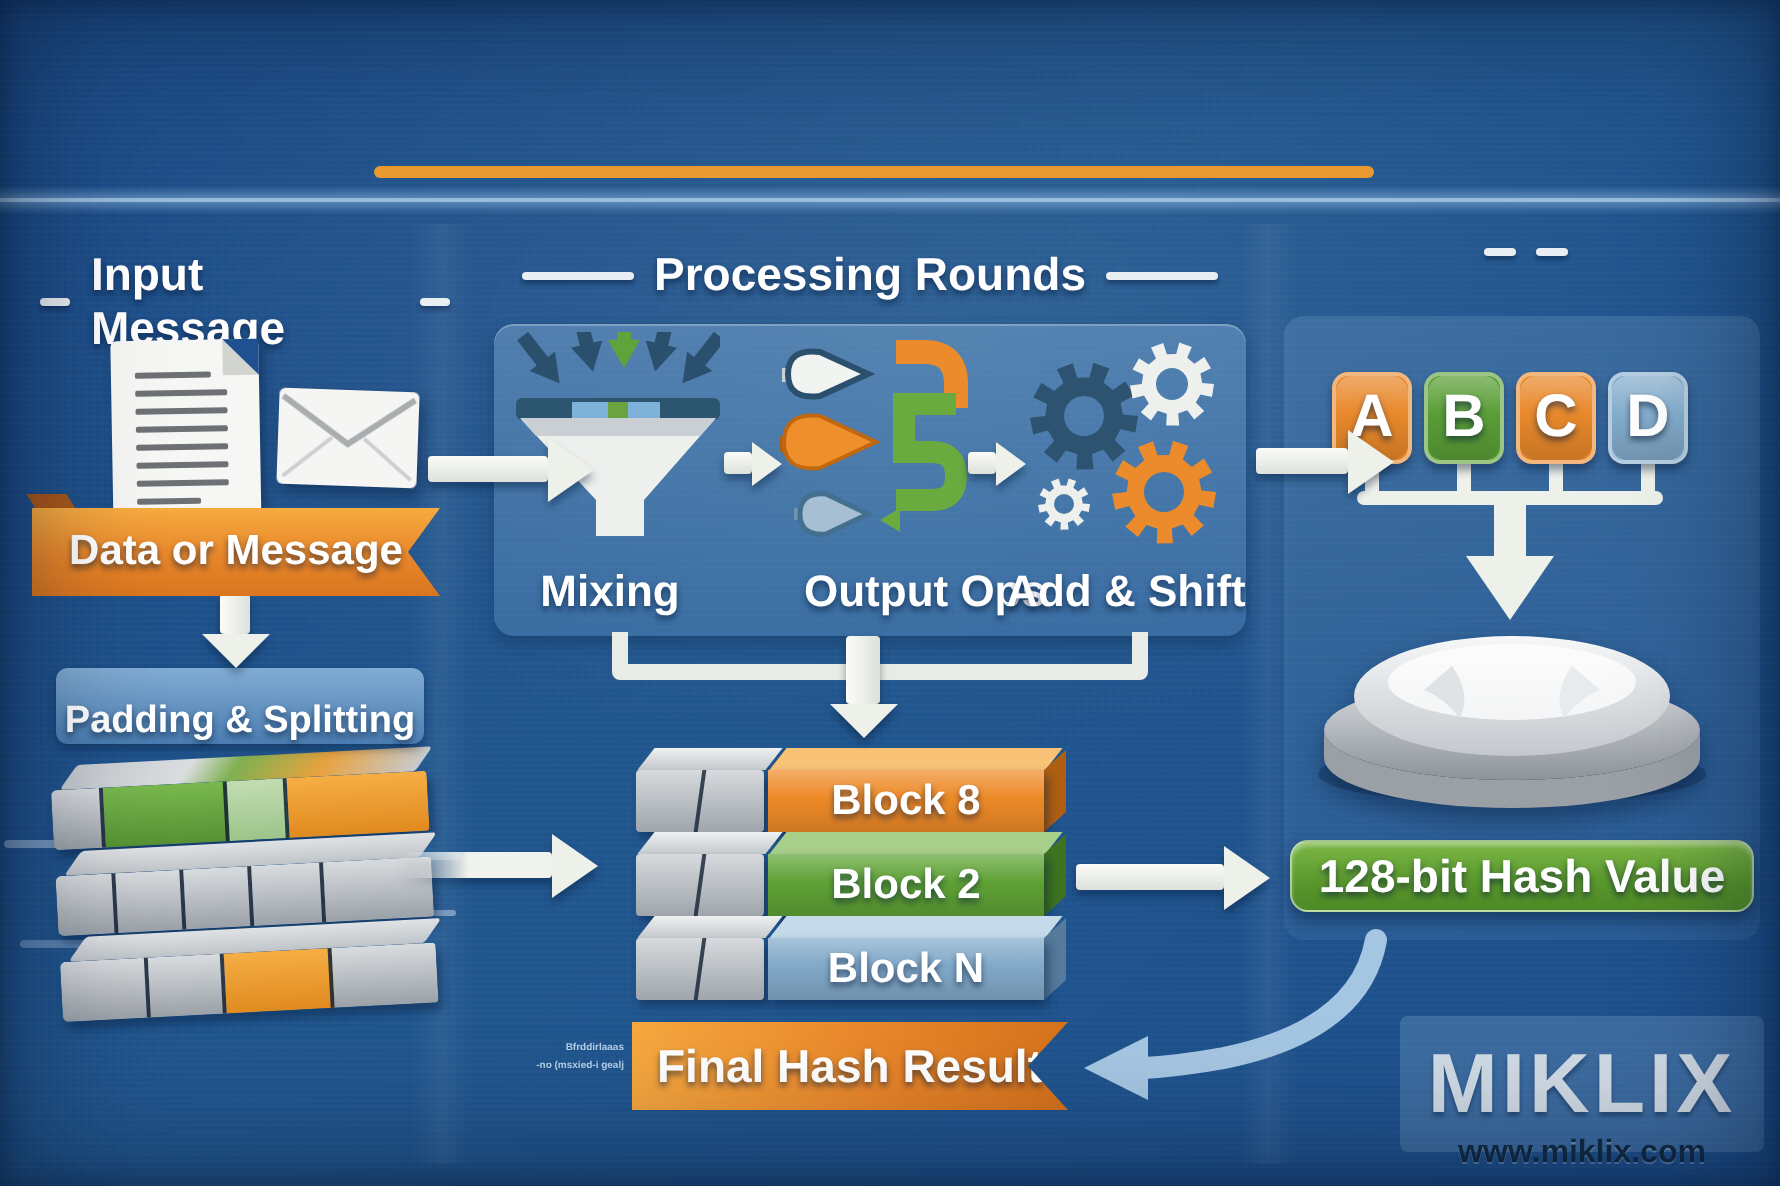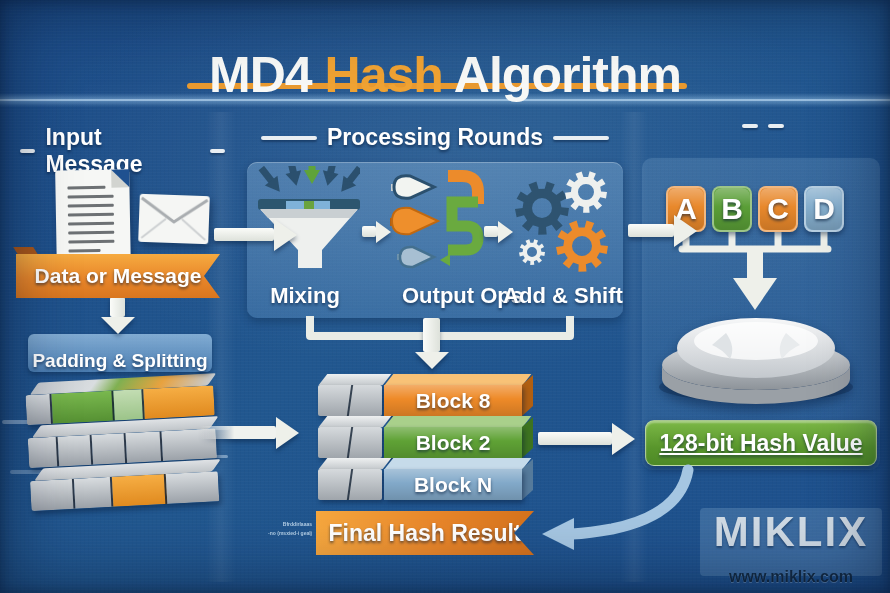--- a/index.html
+++ b/index.html
@@ -93,47 +93,46 @@
   .gloss{position:relative;}
   .gloss::before{content:"";position:absolute;inset:0;border-radius:inherit;pointer-events:none;
     background:linear-gradient(rgba(255,255,255,.30),rgba(255,255,255,0) 45%,rgba(0,0,0,.14));}
   
   .out-bg{position:absolute;left:642px;top:158px;width:238px;height:312px;border-radius:10px;z-index:2;
     background:linear-gradient(rgba(150,190,222,.20),rgba(120,165,205,.12));}
   .reg{position:absolute;top:186px;width:40px;height:46px;border-radius:8px;z-index:6;
     display:flex;align-items:center;justify-content:center;font-size:30px;
     border:2px solid rgba(255,255,255,.4);box-sizing:border-box;
     box-shadow:0 3px 5px rgba(5,25,55,.45);}
-  .green-banner{position:absolute;left:645px;top:420px;width:232px;height:46px;border-radius:9px;z-index:7;
+  .green-banner{position:absolute;left:645px;top:420px;width:232px;height:36px;border-radius:9px;z-index:7;
     display:flex;align-items:center;justify-content:center;font-size:23px;
     background:linear-gradient(#7cb847,#59962c 60%,#4e8a26);
     border:1px solid rgba(255,255,255,.5);box-sizing:border-box;
-    box-shadow:0 4px 7px rgba(5,25,55,.45), inset 0 2px 2px rgba(255,255,255,.35);text-decoration:underline;}
+    box-shadow:0 4px 7px rgba(5,25,55,.45), inset 0 2px 2px rgba(255,255,255,.35);}
   
   .final-ribbon{position:absolute;left:316px;top:511px;width:218px;height:44px;z-index:9;
     display:flex;align-items:center;justify-content:center;font-size:23px;
     background:linear-gradient(100deg,#f6a83f,#e8862a 55%,#d4711c);
     clip-path:polygon(0 0,100% 0,calc(100% - 20px) 50%,100% 100%,0 100%);
     filter:drop-shadow(0 4px 5px rgba(5,25,55,.5));}
   .fine-print{position:absolute;left:258px;top:520px;width:54px;text-align:right;z-index:9;
     color:rgba(195,219,240,.9);font-size:5px;line-height:9px;font-weight:bold;}
   
   .wm-box{position:absolute;left:700px;top:508px;width:182px;height:68px;border-radius:4px;z-index:10;
-    background:rgba(130,168,205,.30);display:flex;align-items:flex-start;justify-content:center;}
+    background:rgba(130,168,205,.30);display:flex;align-items:center;justify-content:center;}
   .wm-brand{font-size:42px;font-weight:bold;letter-spacing:2px;color:#cfdae4;text-shadow:0 2px 2px rgba(5,25,55,.4);}
   .wm-url{position:absolute;left:700px;top:568px;width:182px;text-align:center;z-index:10;
     font-size:16px;font-weight:bold;color:#132b45;text-shadow:0 1px 0 rgba(180,205,230,.35);}
   svg{display:block;}
 </style>
 </head>
 <body>
 
 <div class="stage">
 
-  <h1 class="title"><span class="w">MD4</span><span> </span><span class="o">Hash</span><span> </span><span class="w">Algorithm</span></h1>
   <div class="title-underline"></div>
   <div class="top-band"></div>
 
   <div class="sec-h" style="left:20px;width:205px;">
     <span class="dash"></span>
     <span class="lbl tx">Input Message</span>
     <span class="dash"></span>
   </div>
   <div class="sec-h" style="left:240px;width:390px;">
     <span class="line"></span>

